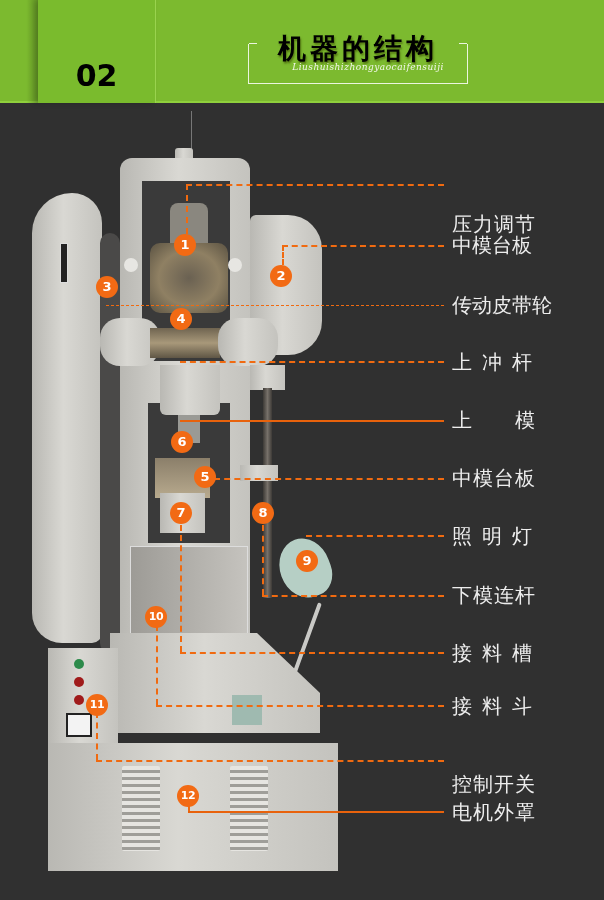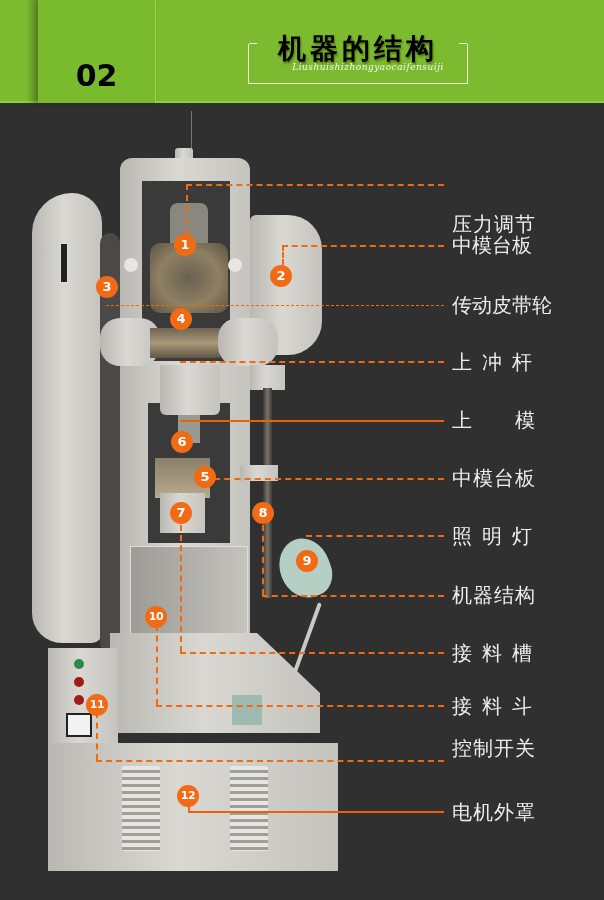--- a/index.html
+++ b/index.html
@@ -140,17 +140,17 @@
 <div class="badge two" style="left:86px;top:694px;">11</div>
 <div class="badge two" style="left:177px;top:785px;">12</div>
 
 <div class="label" style="top:174px;margin-top:38px;">压力调节</div>
 <div class="label wide" style="top:233px;">中模台板</div>
 <div class="label wide" style="top:293px;">传动皮带轮</div>
 <div class="label sp" style="top:350px;">上冲杆</div>
 <div class="label" style="top:408px;">上　　模</div>
 <div class="label" style="top:466px;">中模台板</div>
 <div class="label sp" style="top:524px;">照明灯</div>
-<div class="label" style="top:583px;">机器结构</div>
+<div class="label" style="top:583px;">下模连杆</div>
 <div class="label sp" style="top:641px;">接料槽</div>
 <div class="label sp" style="top:694px;">接料斗</div>
-<div class="label" style="top:736px;">控制开关</div>
+<div class="label" style="top:772px;">控制开关</div>
 <div class="label" style="top:800px;">电机外罩</div>
 
 </body></html>

